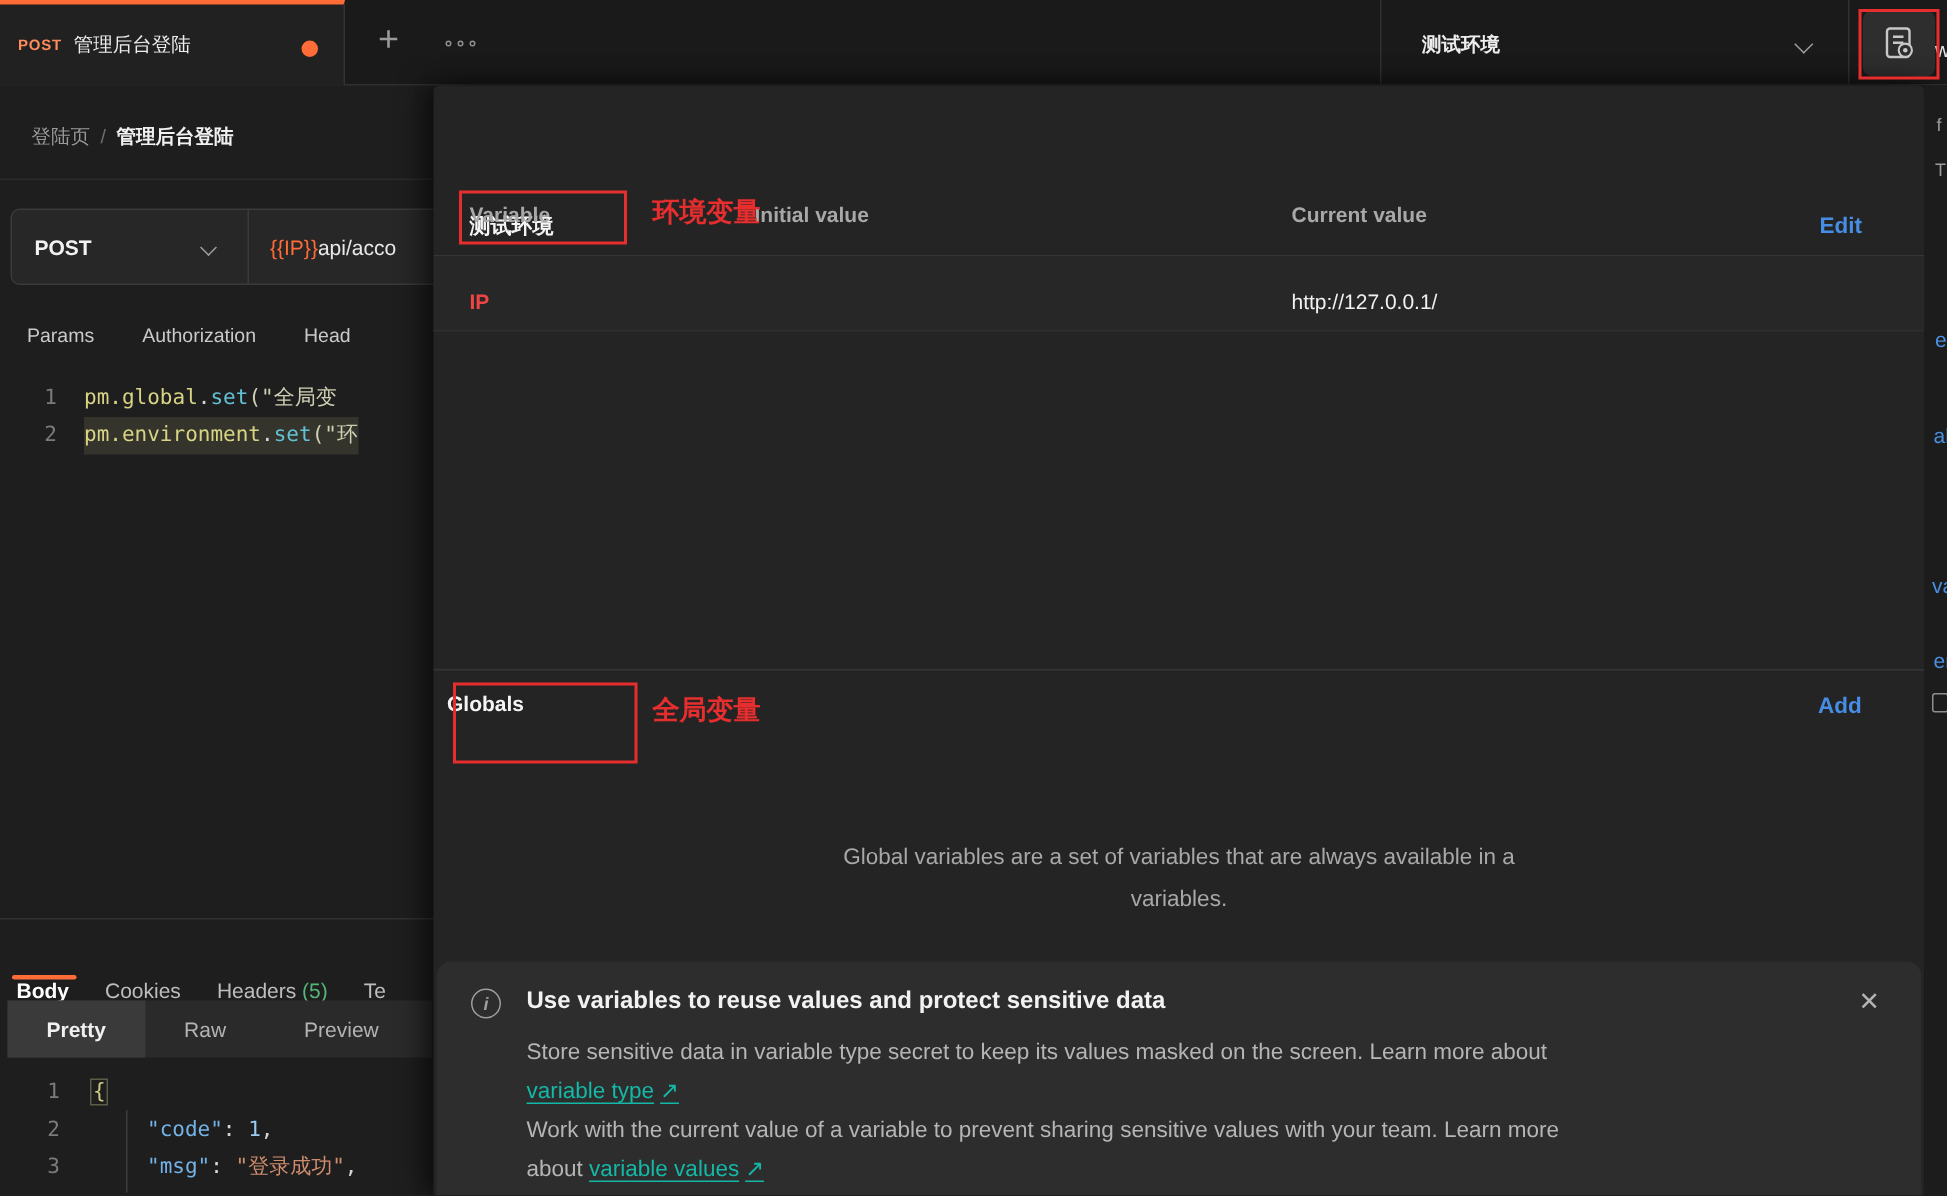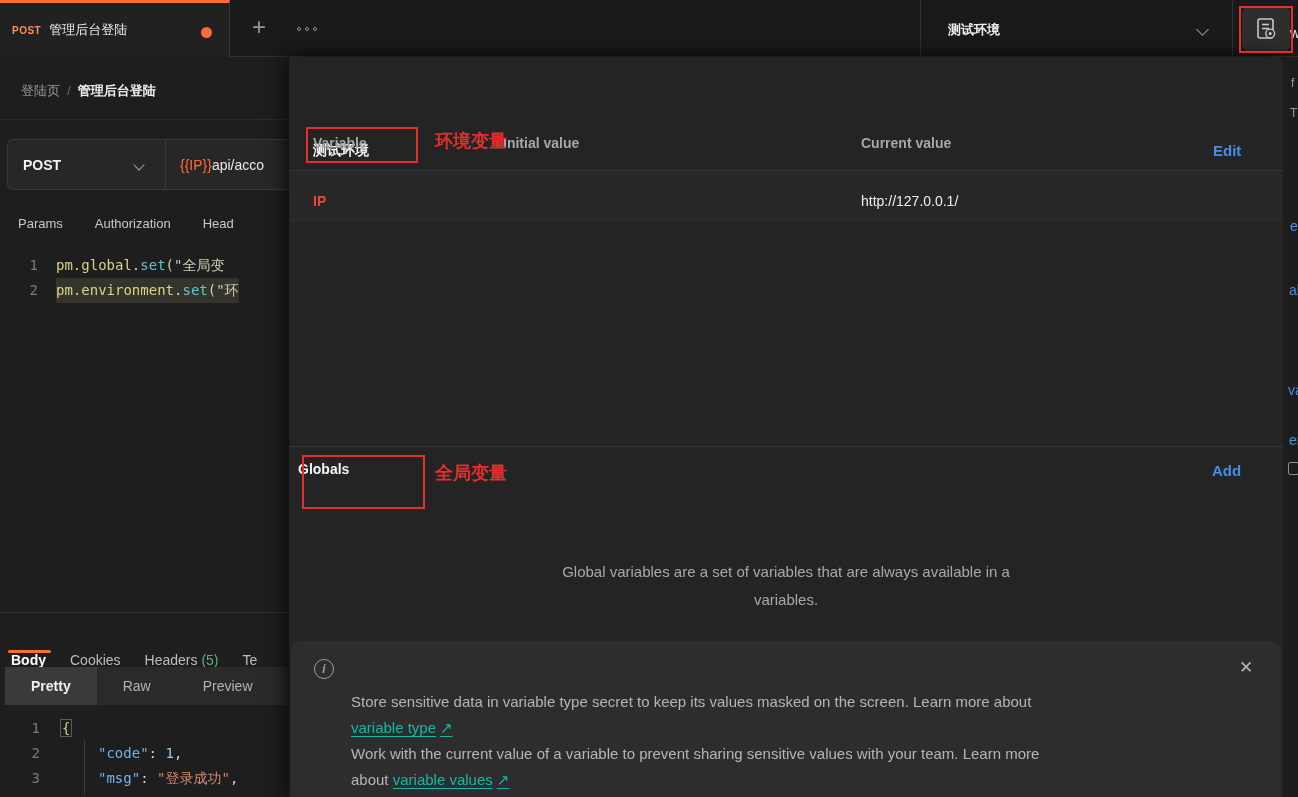--- a/index.html
+++ b/index.html
@@ -237,20 +237,21 @@
   <div class="abs glob-divider"></div>
   <div class="abs glob-title">Globals</div>
   <div class="abs add-link">Add</div>
   <div class="abs empty-desc">
     <span>Global variables are a set of variables that are always available in a</span><br>
     <span>variables.</span>
   </div>
 
   <div class="abs banner">
     <div class="abs info-icon">i</div>
+    <div class="abs banner-title">Use variables to reuse values and protect sensitive data</div>
     <div class="abs close-icon">✕</div>
     <div class="abs banner-body">
       <span>Store sensitive data in variable type secret to keep its values masked on the screen. Learn more about</span><br>
       <a>variable type</a><a class="ext-arrow">↗</a><br>
       <span>Work with the current value of a variable to prevent sharing sensitive values with your team. Learn more</span><br>
       <span>about </span><a>variable values</a><a class="ext-arrow">↗</a>
     </div>
   </div>
 </div>
 

